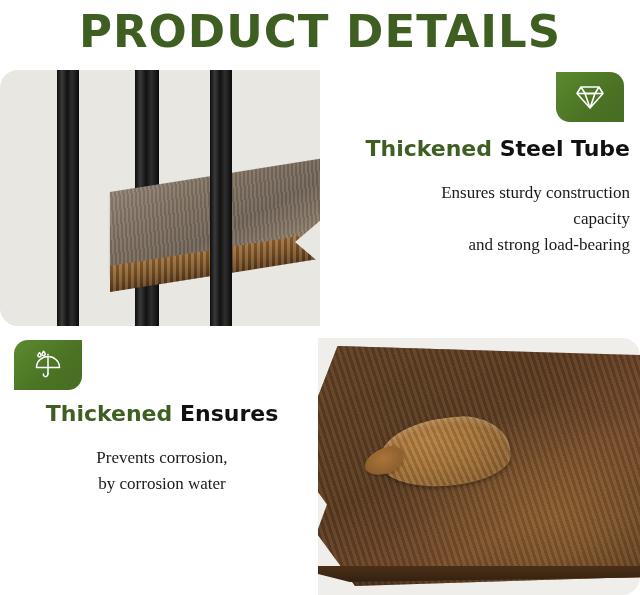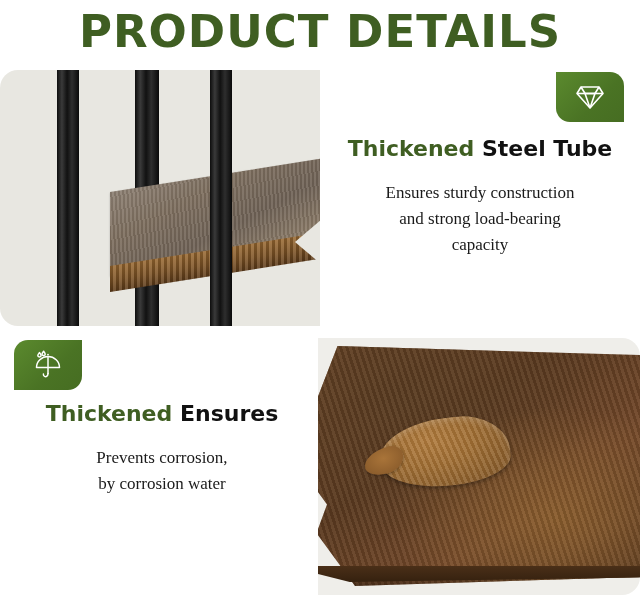--- a/index.html
+++ b/index.html
@@ -62,21 +62,21 @@
     width:0;height:0;
     border-top:22px solid transparent;
     border-bottom:22px solid transparent;
     border-right:26px solid #e8e7e1;
   }
   .panel-steel .tube.t3{z-index:3;}
 
   
   .text-steel{
     position:absolute;left:330px;top:135px;width:300px;
-    text-align:center;
+    text-align:right;
   }
 
   
   .badge{
     position:absolute;width:68px;height:50px;
     background:linear-gradient(135deg,#5b8a2e 0%,#4a7324 60%,#466d22 100%);
     display:flex;align-items:center;justify-content:center;
   }
   .badge-steel{ left:556px;top:72px; border-radius:0 14px 0 14px; }
   .badge-water{ left:14px;top:340px;  border-radius:14px 0 14px 0; }
@@ -164,22 +164,22 @@
     </svg>
   </span>
 </div>
 
 <div class="text-steel">
   <p class="heading">
     <span class="hl">Thickened</span><span class="rest"> Steel Tube</span>
   </p>
   <p class="body-copy">
     <span>Ensures sturdy construction</span>
+    <span>capacity</span>
     <span>and strong load-bearing</span>
-    <span>capacity</span>
   </p>
 </div>
 
 <div class="badge badge-water">
   <span>
     <svg width="32" height="30" viewBox="0 0 32 30" fill="none" stroke="#ffffff" stroke-width="1.5" stroke-linecap="round" stroke-linejoin="round">
       <path d="M4.5 17.5 C4.5 11.4 9.6 6.5 16 6.5 C22.4 6.5 27.5 11.4 27.5 17.5 Z"></path>
       <path d="M16 6.5 L16 23.5"></path>
       <path d="M16 23.5 C16 26 14.2 27.2 12.6 26.4 C11.6 25.9 11.3 24.9 11.4 24.1"></path>
       <circle cx="16" cy="4.6" r="0.9" fill="#ffffff" stroke="none"></circle>

